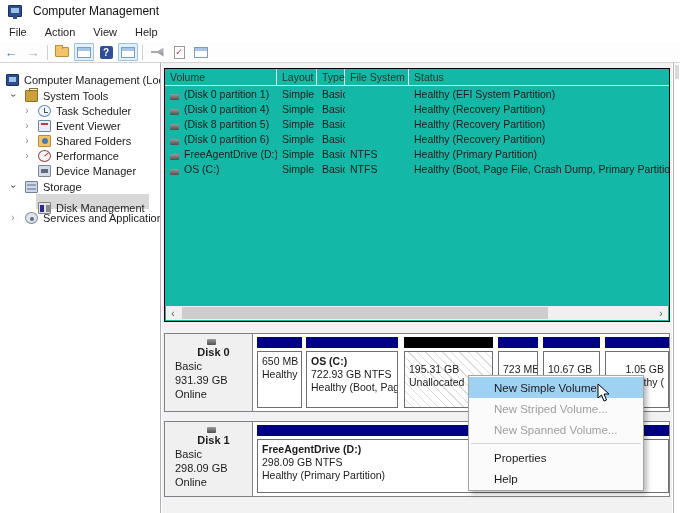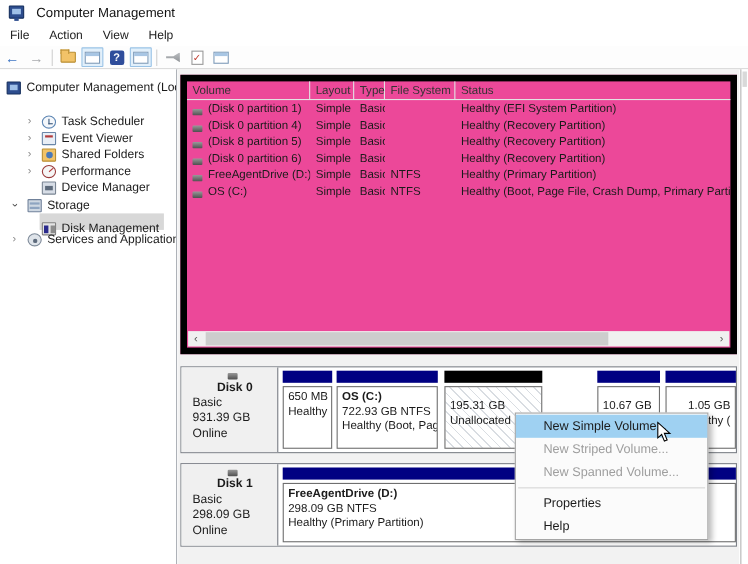--- a/index.html
+++ b/index.html
@@ -57,21 +57,21 @@
   .i-storage { background:#cfd8e2; border:1px solid #70819a; }
   .i-storage::before { content:""; position:absolute; left:1px; top:2px; right:1px; height:2px; background:#8ea4c0; }
   .i-storage::after { content:""; position:absolute; left:1px; top:6px; right:1px; height:2px; background:#8ea4c0; }
   .i-disk { background:#e3e3e3; border:1px solid #828282; }
   .i-disk::before { content:""; position:absolute; left:1px; top:2px; width:4px; height:7px; background:#2a2a8c; }
   .i-disk::after { content:""; position:absolute; left:7px; top:2px; width:4px; height:7px; background:#8c8c8c; }
   .i-services { background:#dfe4ea; border:1px solid #7e8a99; border-radius:50%; }
   .i-services::before { content:""; position:absolute; left:4px; top:4px; width:4px; height:4px; background:#5e6b7c; border-radius:50%; }
   
   .main-panel { position:absolute; left:162px; top:63px; width:510px; height:450px; background:#f2f2f2; }
-  .volume-pane { position:absolute; left:2px; top:5px; width:506px; height:254px; background:#ec4899; border:6px solid #000000; }
+  .volume-pane { position:absolute; left:2px; top:5px; width:506px; height:254px; background:#14b8a6; border:1px solid #000000; }
   .vh { display:flex; height:17px; border-bottom:1px solid #e3e3e3; align-items:center; font-size:10.5px; color:#333; }
   .vh > div { border-right:1px solid #e3e3e3; height:100%; display:flex; align-items:center; padding-left:5px; }
   .vrow { display:flex; height:15px; align-items:center; font-size:10.5px; }
   .vrow > div { padding-left:5px; overflow:hidden; white-space:nowrap; }
   .col-volume{ width:112px; flex:none; display:flex; align-items:flex-end; }
   .col-layout{ width:40px; flex:none; }
   .col-type{ width:28px; flex:none; }
   .col-fs{ width:64px; flex:none; }
   .col-status{ flex:1; border-right:none !important; }
   .disk-glyph { width:9px; height:6px; flex:none; background:linear-gradient(#9a9a9a,#4f4f4f); border-radius:1px; margin-right:5px; }
@@ -147,20 +147,25 @@
   <div class="tb-btn">
       <span class="ic-window"></span>
     </div>
 </div>
 
 <div class="tree-panel">
   <div class="tree-row" style="left:6px; top:9px;">
     <span class="t-ico i-computer"></span>
     <span>Computer Management (Local</span>
   </div>
+  <div class="tree-row" style="left:8px; top:25px;">
+    <span class="chev exp">›</span>
+    <span class="t-ico i-tools" style="margin-left:7px;"></span>
+    <span>System Tools</span>
+  </div>
   <div class="tree-row" style="left:22px; top:40px;">
     <span class="chev">›</span>
     <span class="t-ico i-clock" style="margin-left:6px;"></span>
     <span>Task Scheduler</span>
   </div>
   <div class="tree-row" style="left:22px; top:55px;">
     <span class="chev">›</span>
     <span class="t-ico i-event" style="margin-left:6px;"></span>
     <span>Event Viewer</span>
   </div>
@@ -300,20 +305,26 @@
         <div>Healthy (Boot, Page</div>
       </div>
     </div>
     <div class="part" style="left:239px; width:89px;">
       <div class="part-strip" style="background:#000000;"></div>
       <div class="part-body hatched">
         <div style="margin-top:8px;">195.31 GB</div>
         <div>Unallocated</div>
       </div>
     </div>
+    <div class="part" style="left:333px; width:40px;">
+      <div class="part-strip" style="background:#000082;"></div>
+      <div class="part-body">
+        <div style="margin-top:8px;">723 MB</div>
+      </div>
+    </div>
     <div class="part" style="left:378px; width:57px;">
       <div class="part-strip" style="background:#000082;"></div>
       <div class="part-body">
         <div style="margin-top:8px;">10.67 GB</div>
       </div>
     </div>
     <div class="part" style="left:440px; width:64px;">
       <div class="part-strip" style="background:#000082;"></div>
       <div class="part-body" style="text-align:right;">
         <div style="margin-top:8px;">1.05 GB</div>

